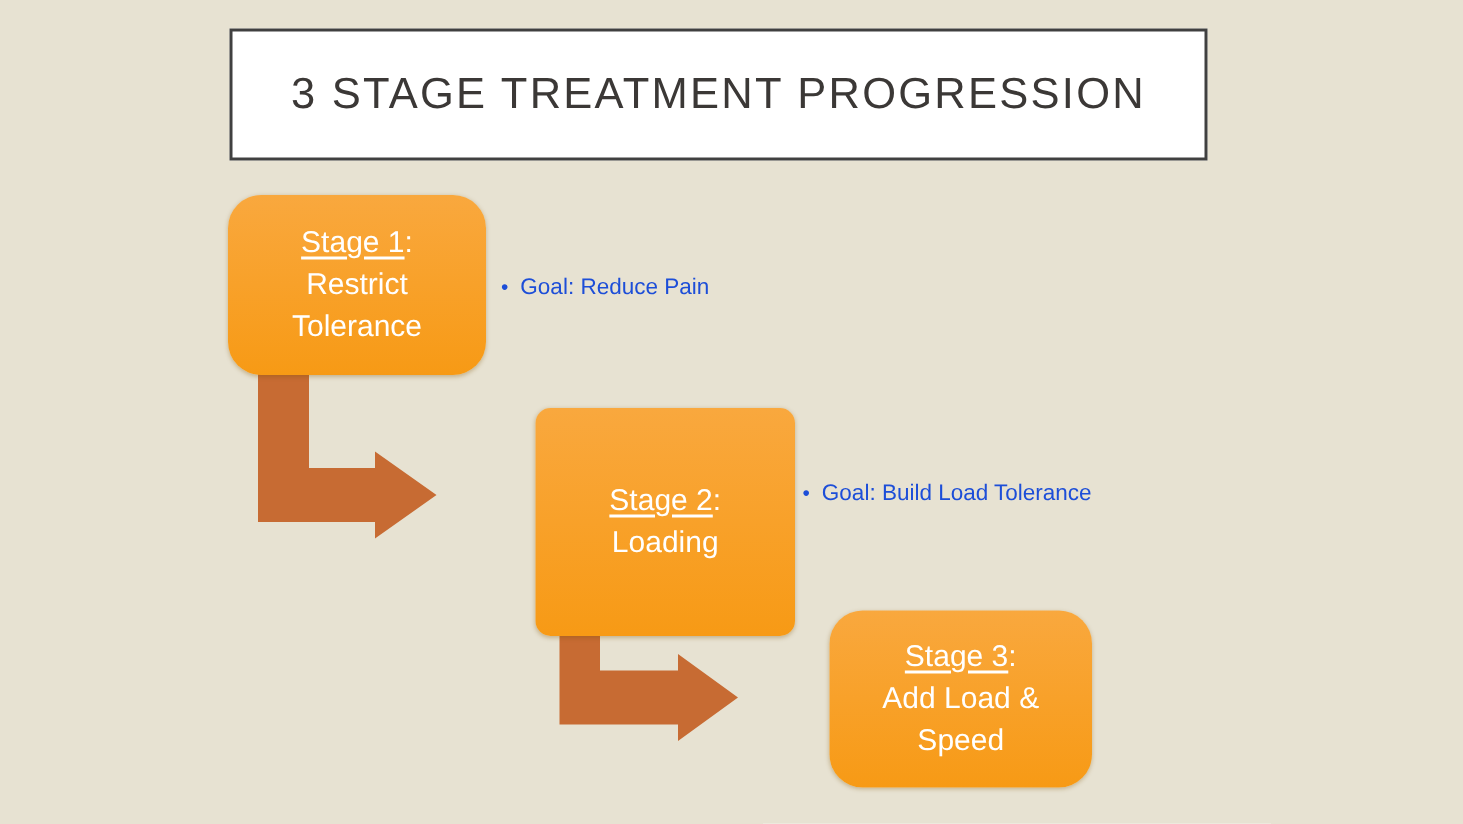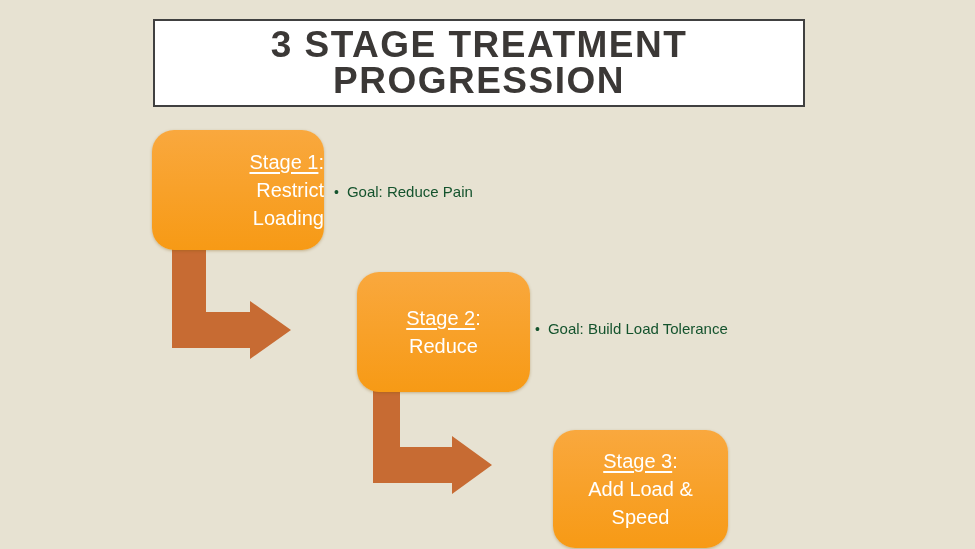--- a/index.html
+++ b/index.html
@@ -25,24 +25,24 @@
     background: #ffffff;
     border: 2px solid #404040;
     display: flex;
     align-items: center;
     justify-content: center;
     z-index: 3;
   }
   .title-text {
     text-align: center;
     color: #3b3836;
-    font-size: 37px;
+    font-size: 29px;
     letter-spacing: 1.5px;
     line-height: 36px;
-    font-weight: 700;
+    font-weight: 400;
   }
   
   .arrows-svg {
     position: absolute;
     left: 0;
     top: 0;
     z-index: 1;
     pointer-events: none;
   }
   
@@ -55,33 +55,33 @@
     color: #ffffff;
     display: flex;
     flex-direction: column;
     align-items: center;
     justify-content: center;
     text-align: center;
     font-size: 20px;
     line-height: 28px;
     z-index: 2;
   }
-  .stage-1 { left: 152px; top: 130px; width: 172px; height: 120px; align-items: flex-end; }
-  .stage-2 { left: 357px; top: 272px; width: 173px; height: 120px; }
-  .stage-3 { left: 553px; top: 430px; width: 175px; height: 118px; }
+  .stage-1 { left: 152px; top: 130px; width: 172px; height: 120px; }
+  .stage-2 { left: 357px; top: 272px; width: 173px; height: 152px; border-radius: 10px; }
+  .stage-3 { left: 553px; top: 407px; width: 175px; height: 118px; }
   .stage-heading {
     text-decoration: underline;
     text-decoration-thickness: 2px;
     text-underline-offset: 3px;
   }
   .stage-colon { text-decoration: none; }
   
   .goal {
     position: absolute;
-    color: #14532d;
+    color: #1d4ed8;
     font-size: 15px;
     line-height: 23px;
     white-space: nowrap;
     z-index: 2;
   }
   .goal-1 { left: 334px; top: 180px; }
   .goal-2 { left: 535px; top: 317px; }
   .goal-3 { left: 734px; top: 449px; width: 170px; }
   .bullet {
     display: inline-block;
@@ -103,31 +103,31 @@
   <svg class="arrows-svg" width="975" height="549" viewBox="0 0 975 549">
     <polygon points="172,248 206,248 206,312 250,312 250,301 291,330 250,359 250,348 172,348" fill="#c76b33"></polygon>
     <polygon points="373,390 400,390 400,447 452,447 452,436 492,465 452,494 452,483 373,483" fill="#c76b33"></polygon>
   </svg>
 
   <div class="stage-box stage-1">
     <div>
       <span class="stage-heading">Stage 1</span><span class="stage-colon">:</span>
     </div>
     <div>Restrict</div>
-    <div>Loading</div>
+    <div>Tolerance</div>
   </div>
   <div class="goal goal-1">
     <span class="bullet">•</span><span>Goal: Reduce Pain</span>
   </div>
 
   <div class="stage-box stage-2">
     <div>
       <span class="stage-heading">Stage 2</span><span class="stage-colon">:</span>
     </div>
-    <div>Reduce</div>
+    <div>Loading</div>
   </div>
   <div class="goal goal-2">
     <span class="bullet">•</span><span>Goal: Build Load Tolerance</span>
   </div>
 
   <div class="stage-box stage-3">
     <div>
       <span class="stage-heading">Stage 3</span><span class="stage-colon">:</span>
     </div>
     <div>Add Load &amp;</div>

